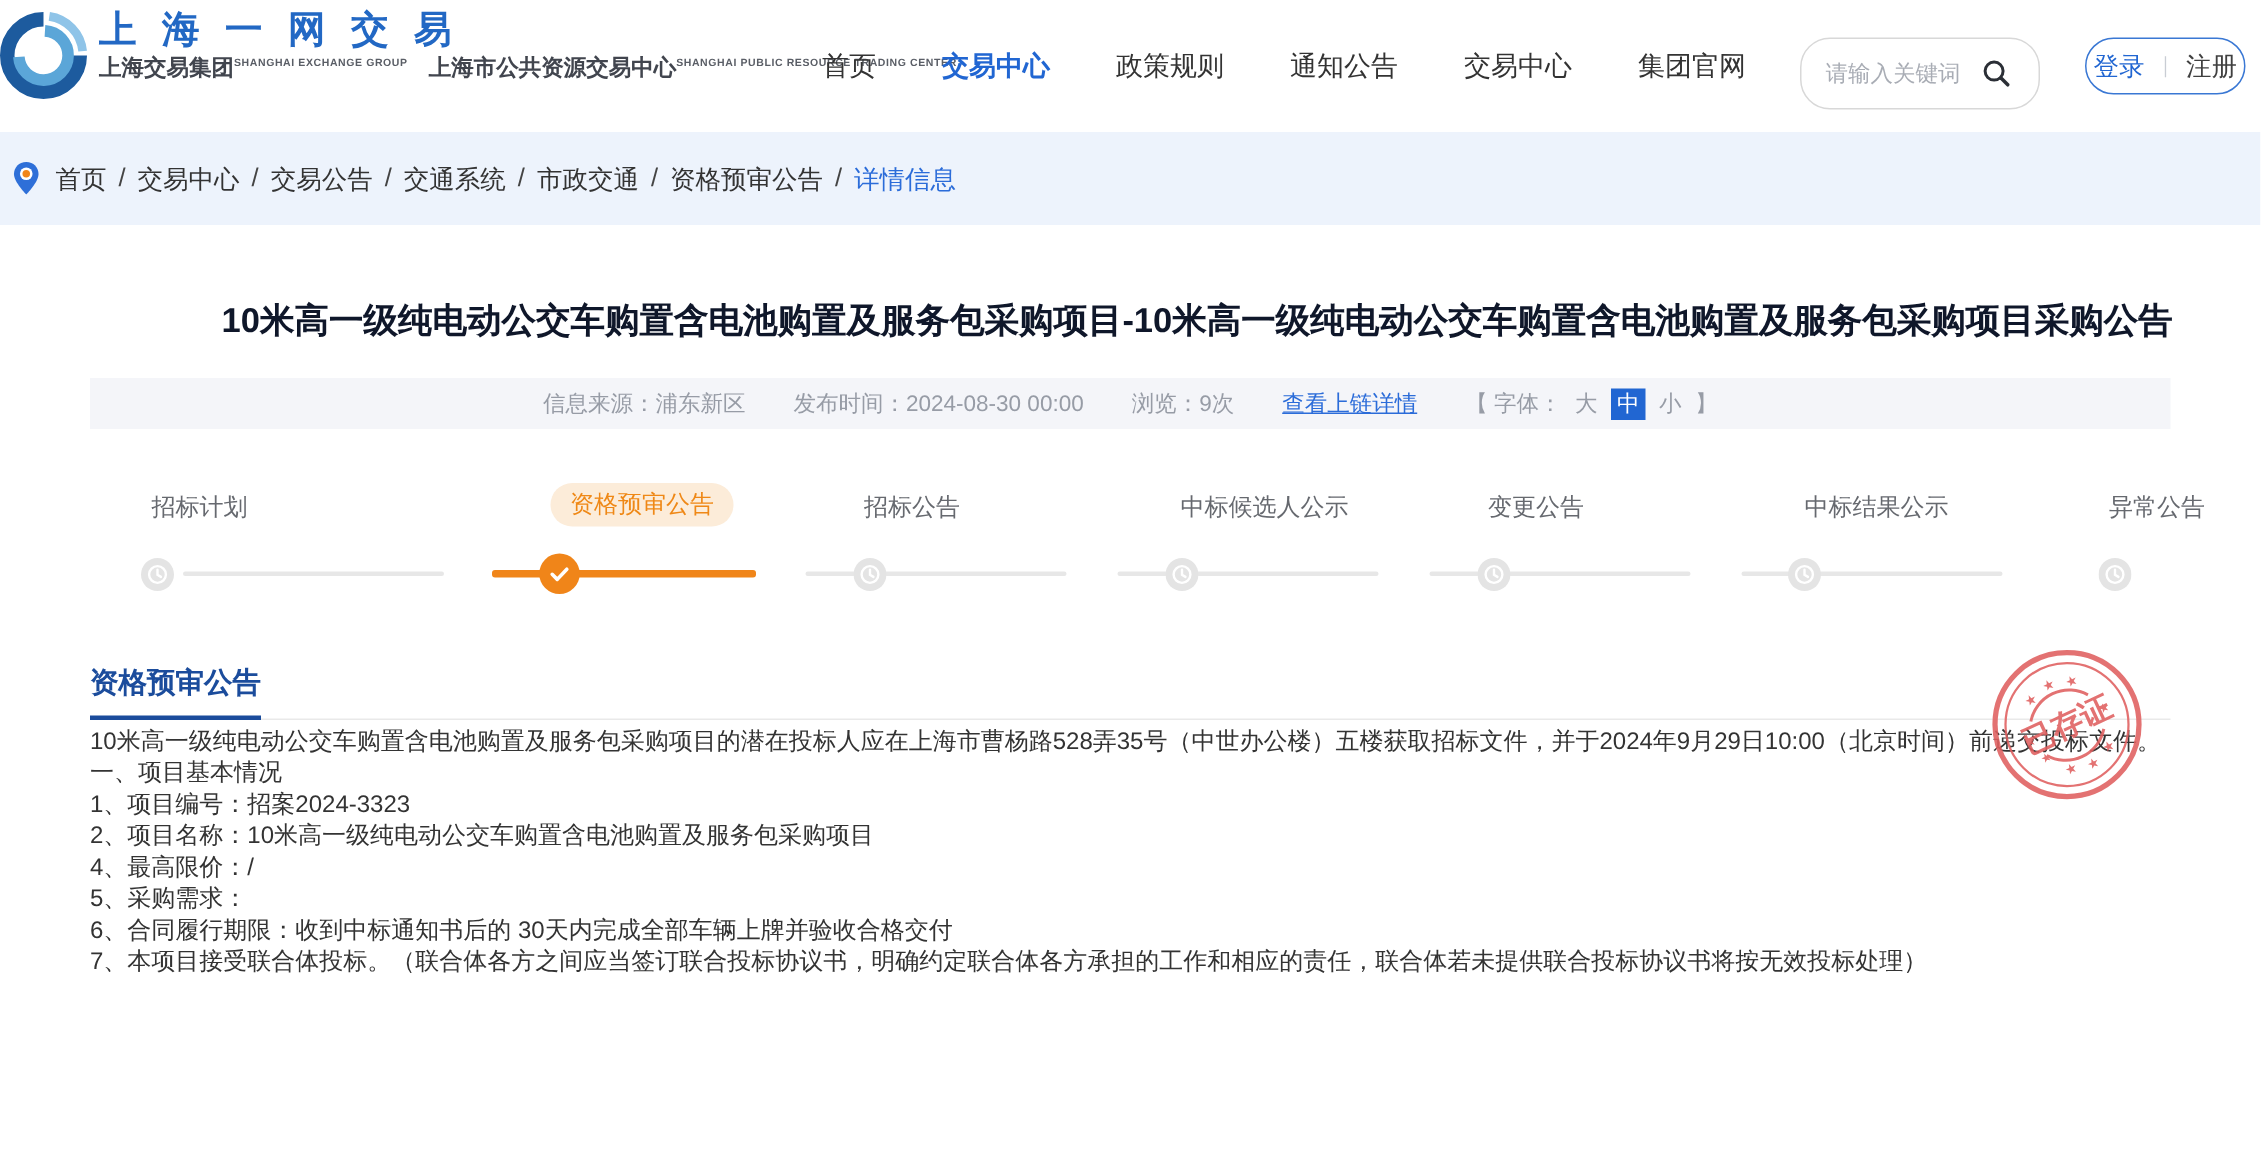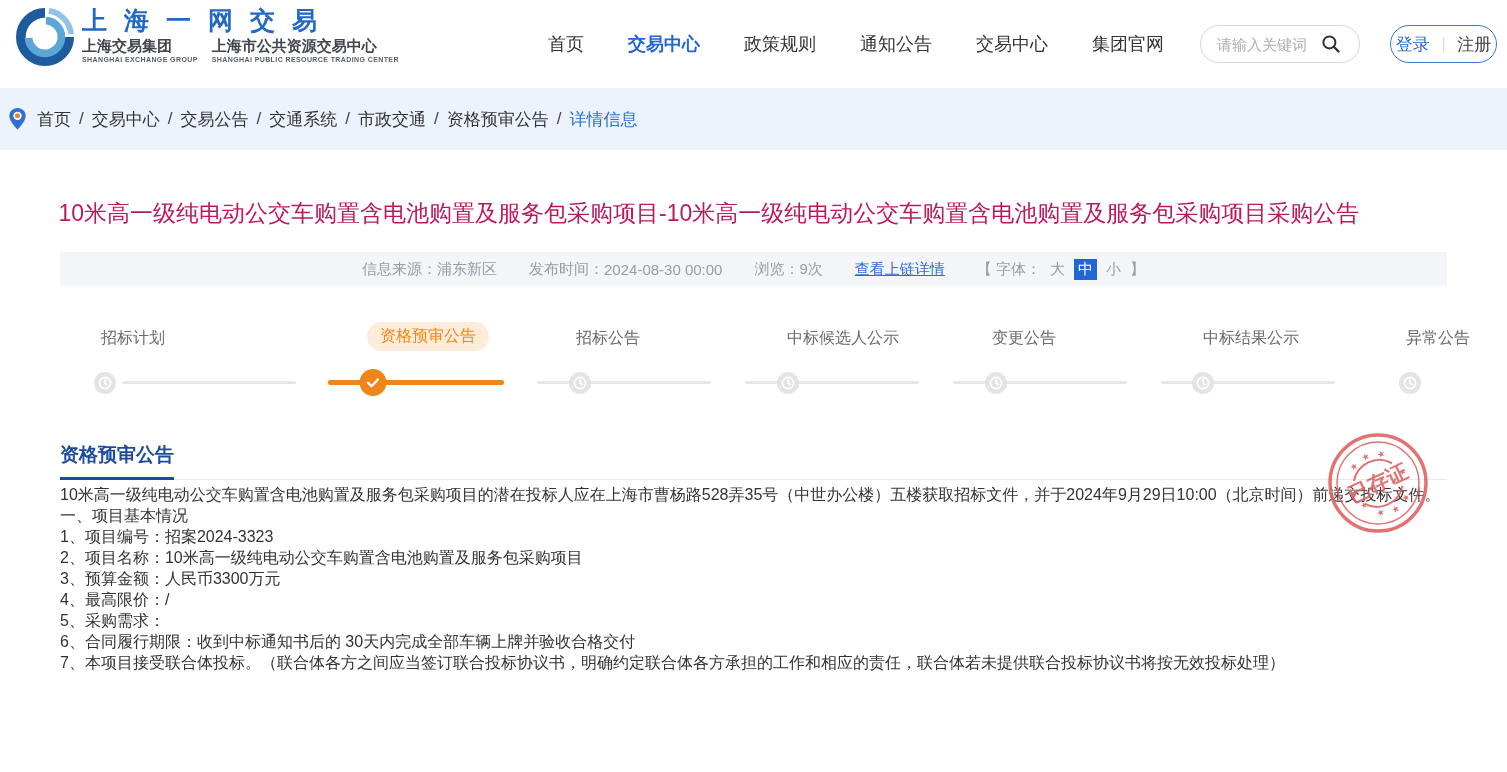--- a/index.html
+++ b/index.html
@@ -4,55 +4,55 @@
 <style>
   * { margin:0; padding:0; box-sizing:border-box; }
   html,body { width:1507px; height:772px; }
   body {
     font-family:"Liberation Sans","DejaVu Sans",sans-serif;
     background:#ffffff; color:#333; overflow:hidden; position:relative;
   }
 
   
   .header { height:88px; position:relative; background:#fff; }
-  .logo-wrap { position:absolute; left:16px; top:5px; display:flex; align-items:flex-start; }
+  .logo-wrap { position:absolute; left:0; top:5px; display:flex; align-items:flex-start; }
   .logo-mark { margin-top:2px; }
   .logo-text { margin-left:8px; width:296px; }
   .logo-title { color:#2268c4; font-weight:bold; font-size:25px; letter-spacing:17px; white-space:nowrap; line-height:30px; }
   .logo-sub { display:flex; gap:14px; margin-top:2px; }
-  .logo-sub .col { display:flex; flex-direction:column; }
+  .logo-sub .col { display:flex; flex-direction:row; }
   .cn { font-size:15px; font-weight:bold; color:#41454e; white-space:nowrap; line-height:17px; }
   .en { font-size:7px; font-weight:bold; color:#5a5e66; letter-spacing:.4px; white-space:nowrap; margin-top:2px; }
 
   .nav { position:absolute; left:548px; top:0; height:88px; display:flex; align-items:center; gap:44px; }
   .nav-item { font-size:18px; color:#333; cursor:pointer; white-space:nowrap; }
   .nav-item.active { color:#2166d2; font-weight:bold; }
 
-  .search-pill { position:absolute; left:1200px; top:25px; width:160px; height:38px;
+  .search-pill { position:absolute; left:1200px; top:25px; width:160px; height:48px;
     border:1px solid #d8d8d8; border-radius:20px; display:flex; align-items:center; padding:0 12px 0 16px; background:#fff; }
   .search-pill input { border:none; outline:none; width:104px; font-size:15px; color:#333; background:transparent;
     font-family:"Liberation Sans","DejaVu Sans",sans-serif; }
   .search-pill input::placeholder { color:#a9adb5; }
 
   .auth-pill { position:absolute; left:1390px; top:25px; width:107px; height:38px;
     border:1px solid #3a78d4; border-radius:20px; display:flex; align-items:center; justify-content:center; font-size:17px; background:#fff; }
   .auth-login { color:#2166d2; cursor:pointer; }
   .auth-sep { color:#c9cdd4; margin:0 7px; font-size:14px; }
   .auth-register { color:#404040; cursor:pointer; }
 
   
   .crumbbar { height:62px; background:#edf3fc; display:flex; align-items:center; padding-left:7px; }
   .crumbs { display:flex; align-items:center; font-size:17px; color:#333; margin-left:9px; }
   .crumb { cursor:pointer; }
   .crumb-sep { margin:0 8px; color:#444; }
   .crumb.current { color:#2b6cd9; }
 
   
-  .article-title { margin:46px auto 0; width:1390px; text-align:left;
-    font-size:23px; font-weight:normal; color:#be185d; line-height:34px; }
+  .article-title { margin:46px auto 0; width:1390px; text-align:right;
+    font-size:23px; font-weight:bold; color:#0f172a; line-height:34px; }
 
   
   .metabar { margin:22px 60px 0; height:34px; background:#f4f5f9; display:flex;
     align-items:center; justify-content:center; gap:32px; font-size:15px; color:#979ca6; white-space:nowrap; }
   .meta-item { display:flex; align-items:center; }
   .chain-link { color:#2b6cd9; text-decoration:underline; cursor:pointer; }
   .fontctl { display:flex; align-items:center; gap:9px; }
   .fsize { cursor:pointer; }
   .fsize.sel { background:#2166d2; color:#fff; padding:1px 4px; }
 
@@ -272,21 +272,20 @@
 
 <div class="content">
   <div class="section-head">
     <span class="section-title">资格预审公告</span>
   </div>
   <div class="body-text">
     <p>10米高一级纯电动公交车购置含电池购置及服务包采购项目的潜在投标人应在上海市曹杨路528弄35号（中世办公楼）五楼获取招标文件，并于2024年9月29日10:00（北京时间）前递交投标文件。</p>
     <p>一、项目基本情况</p>
     <p>1、项目编号：招案2024-3323</p>
     <p>2、项目名称：10米高一级纯电动公交车购置含电池购置及服务包采购项目</p>
-    <p>3、预算金额：人民币3300万元</p>
     <p>4、最高限价：/</p>
     <p>5、采购需求：</p>
     <p>6、合同履行期限：收到中标通知书后的 30天内完成全部车辆上牌并验收合格交付</p>
     <p>7、本项目接受联合体投标。（联合体各方之间应当签订联合投标协议书，明确约定联合体各方承担的工作和相应的责任，联合体若未提供联合投标协议书将按无效投标处理）</p>
   </div>
 </div>
 
 <div class="stamp">
   <svg width="110" height="110" viewBox="0 0 110 110" opacity="0.88">
     <circle cx="55" cy="55" r="48" stroke="#e05f5f" stroke-width="3.5" fill="none"></circle>

